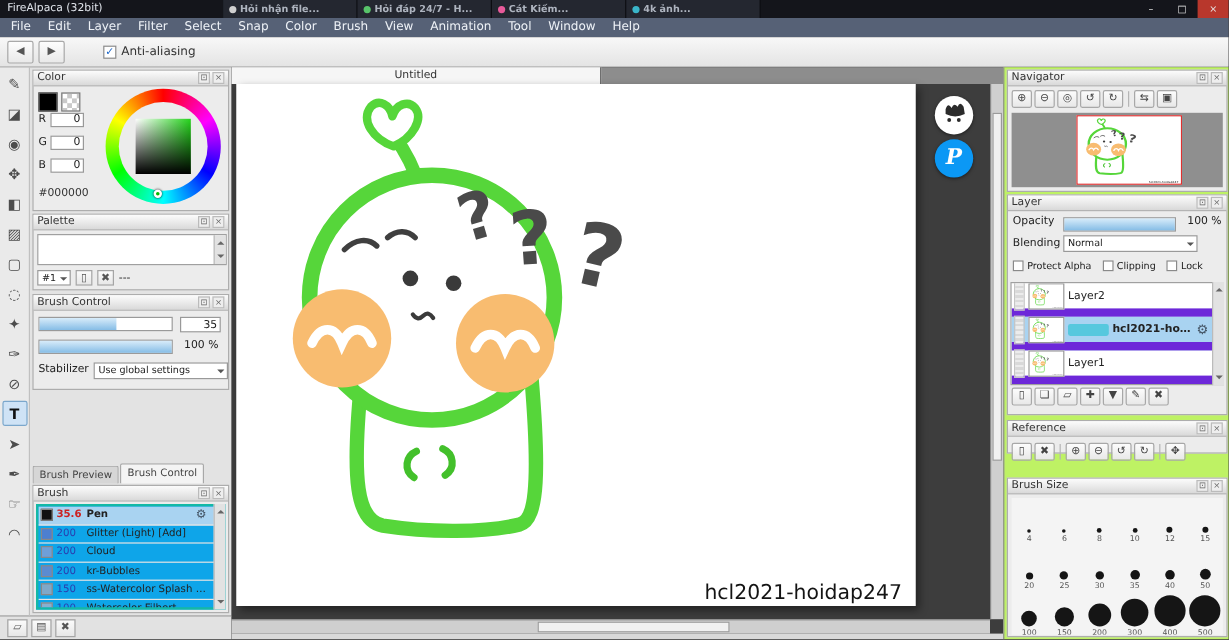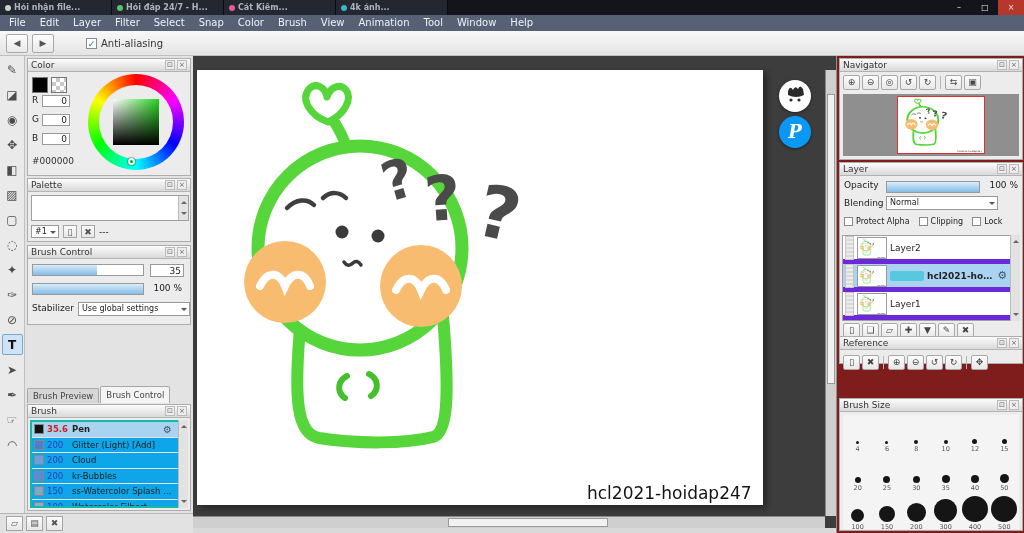--- a/index.html
+++ b/index.html
@@ -21,21 +21,21 @@
 #toolbar{position:absolute;left:0;top:31px;width:1024px;height:25px;background:linear-gradient(#f8f8f8,#e4e4e4);border-bottom:1px solid #bfbfbf;display:flex;align-items:center;gap:4px;padding:0 6px;}
 .tbtn{width:22px;height:19px;border:1px solid #a9a9a9;background:linear-gradient(#fdfdfd,#e9e9e9);border-radius:2px;text-align:center;line-height:17px;font-size:9px;color:#555;}
 .cb{width:11px;height:11px;border:1px solid #8a8a8a;background:#fff;font-size:9px;line-height:10px;text-align:center;color:#1b66c9;}
 #aa-wrap{margin-left:28px;display:flex;align-items:center;gap:4px;font-size:10px;color:#333;}
 
 #toolstrip{position:absolute;left:0;top:56px;width:25px;height:457px;background:#eaeaea;border-right:1px solid #c0c0c0;display:flex;flex-direction:column;align-items:center;padding-top:3px;}
 .tool{width:21px;height:21px;margin-bottom:4px;text-align:center;line-height:21px;font-size:12px;color:#4c4c4c;border:1px solid transparent;border-radius:2px;}
 .tool.sel{background:#cfe3f6;border-color:#7ba7cc;color:#111;font-weight:bold;}
 
 #leftcol{position:absolute;left:25px;top:56px;width:168px;height:457px;background:#e3e3e3;}
-#rightcol{position:absolute;left:836px;top:56px;width:188px;height:477px;background:#7f1d1d;border-left:1px solid #909090;}
+#rightcol{position:absolute;left:836px;top:56px;width:188px;height:477px;background:#bef264;border-left:1px solid #909090;}
 .panel{position:absolute;left:2px;background:#ececec;border:1px solid #adadad;}
 #leftcol .panel{width:164px;}
 #rightcol .panel{width:184px;}
 .ptitle{height:13px;background:linear-gradient(#fcfcfc,#d9d9d9);border-bottom:1px solid #b3b3b3;display:flex;align-items:center;padding:0 3px;font-size:9px;color:#333;}
 .ptitle .t{flex:1;white-space:nowrap;overflow:hidden;}
 .pbtn{width:10px;height:10px;line-height:9px;text-align:center;font-size:7px;color:#666;border:1px solid #bbb;background:#eee;margin-left:2px;}
 .nbox{display:inline-block;width:28px;height:12px;border:1px solid #999;background:#fff;text-align:right;padding-right:2px;font-size:9px;line-height:11px;vertical-align:middle;}
 .slider{position:absolute;border:1px solid #9a9a9a;background:#fff;height:12px;}
 .slider i{display:block;height:100%;background:linear-gradient(#d8ecfa,#86bde6);}
 .ddl{position:absolute;height:14px;border:1px solid #999;background:#fff;font-size:8px;line-height:12px;padding:0 12px 0 3px;white-space:nowrap;overflow:hidden;}
@@ -103,31 +103,31 @@
 #cbot{position:absolute;left:0;top:472px;width:643px;height:5px;background:#d9d9d9;}
 
 #p-nav{top:2px;height:102px;}
 #nav-thumb-zone{position:absolute;left:3px;right:3px;top:35px;bottom:3px;background:#8f8f8f;}
 #navthumb{position:absolute;left:54px;top:2px;width:88px;height:58px;background:#fff;border:1px solid #e03030;}
 
 #p-layer{top:106px;height:184px;}
 .lab{position:absolute;left:4px;font-size:9px;}
 #lay-opval{position:absolute;right:4px;top:17px;font-size:9px;}
 #lay-list{position:absolute;left:2px;right:2px;top:72px;height:86px;background:#fff;border:1px solid #a0a0a0;overflow:hidden;}
-.lrow{height:28px;display:flex;align-items:center;gap:3px;padding:0 12px 0 2px;border-bottom:5px solid #6d28d9;}
+.lrow{height:28px;display:flex;align-items:center;gap:3px;padding:0 12px 0 2px;border-bottom:7px solid #6d28d9;}
 .lrow .grip{width:9px;height:24px;background:repeating-linear-gradient(#ececec 0 2px,#d9d9d9 2px 4px);border:1px solid #c5c5c5;flex:0 0 auto;}
 .lthumb{width:30px;height:22px;border:1px solid #999;background:#fff;overflow:hidden;flex:0 0 auto;}
 .lname{font-size:9px;white-space:nowrap;overflow:hidden;text-overflow:ellipsis;}
 .lrow.sel{background:#a9d3f1;}
 .lrow.sel .lname{font-weight:bold;}
 .chip{width:34px;height:10px;background:#57c8de;border-radius:2px;flex:0 0 auto;}
 .lrow .gear{margin-left:auto;font-size:11px;color:#456;}
 #lay-sb{top:72px;height:86px;right:2px;width:10px;}
 
-#p-ref{top:280px;height:28px;}
+#p-ref{top:294px;height:28px;}
 
 #p-bsz{top:342px;height:133px;}
 #bsz-grid{position:absolute;left:3px;right:3px;top:16px;bottom:1px;display:grid;grid-template-columns:repeat(6,1fr);overflow:hidden;background:#f4f4f4;}
 .bs{height:39px;display:flex;flex-direction:column;align-items:center;justify-content:flex-end;padding-bottom:1px;}
 .bs .dot{background:#151515;border-radius:50%;margin-bottom:2px;}
 .bs .bsl{font-size:6.5px;color:#555;line-height:7px;}
 .cklab{font-size:8px;margin-right:6px;}
 .ckrow{position:absolute;left:4px;top:54px;display:flex;align-items:center;gap:3px;}
 .ck{width:9px;height:9px;border:1px solid #8a8a8a;background:#fff;flex:0 0 auto;}
 </style>
@@ -155,20 +155,21 @@
     <text transform="translate(206,128) rotate(-16)" text-anchor="middle" font-size="54" font-weight="bold" fill="#4a4a4a">?</text>
     <text transform="translate(247,150) rotate(-4)" text-anchor="middle" font-size="62" font-weight="bold" fill="#4a4a4a">?</text>
     <text transform="translate(296,168) rotate(13)" text-anchor="middle" font-size="72" font-weight="bold" fill="#4a4a4a">?</text>
     <text x="390" y="429" font-size="17" fill="#141414">hcl2021-hoidap247</text>
   </symbol>
 </svg>
 
 <div id="app">
 
   <div id="titlebar">
+    <span id="app-title">FireAlpaca (32bit)</span>
     <div class="bgtab">
       <span class="dot" style="background: rgb(207, 207, 207);"></span>
       <span class="lbl">Hỏi nhận file...</span>
     </div>
     <div class="bgtab">
       <span class="dot" style="background: rgb(88, 196, 106);"></span>
       <span class="lbl">Hỏi đáp 24/7 - H...</span>
     </div>
     <div class="bgtab">
       <span class="dot" style="background: rgb(232, 90, 154);"></span>
@@ -338,20 +339,23 @@
     </div>
   </div>
 
   <div id="bstrip">
     <span class="sbtn">▱</span>
     <span class="sbtn">▤</span>
     <span class="sbtn">✖</span>
   </div>
 
   <div id="canvasarea">
+    <div id="doctabs">
+      <div class="dtab">Untitled</div>
+    </div>
     <div id="canvas">
       <svg width="566" height="435" viewBox="0 0 566 435">
           <use href="#artwork"></use>
         </svg>
     </div>
     <div class="badge" id="badge-alpaca">
       <svg width="32" height="32" viewBox="0 0 32 32">
         <circle cx="16" cy="16" r="15" fill="#fff"></circle>
         <path d="M9,11 q2,-6 5,-1 q2,-5 5,-1 q2,-5 5,0 l1,6 q-8,4 -16,0 z" fill="#2b2b2b"></path>
         <circle cx="12" cy="20" r="1.6" fill="#2b2b2b"></circle>

